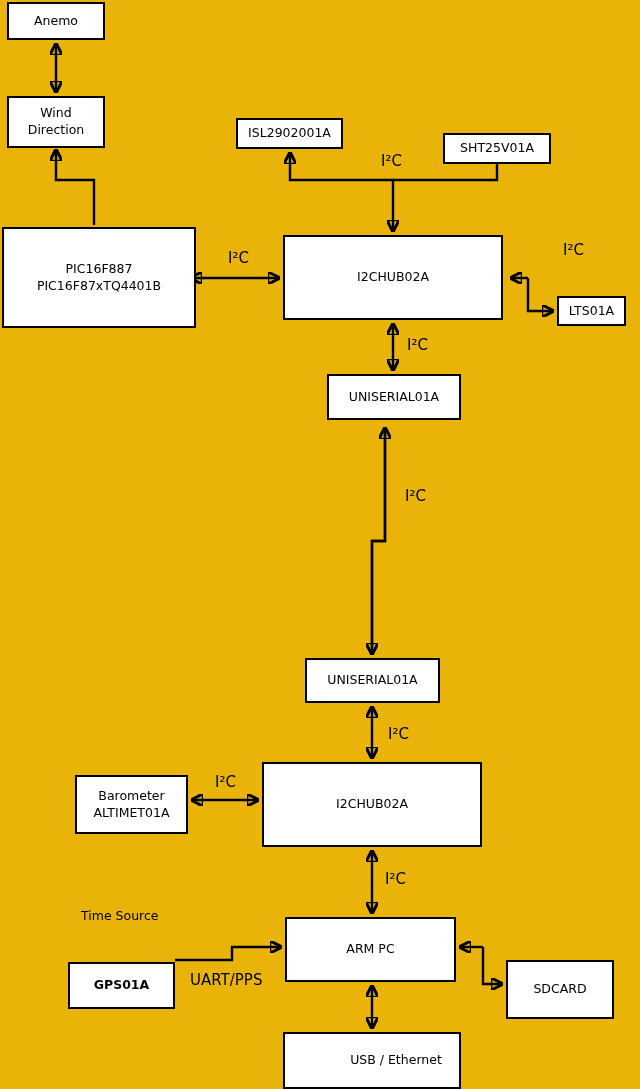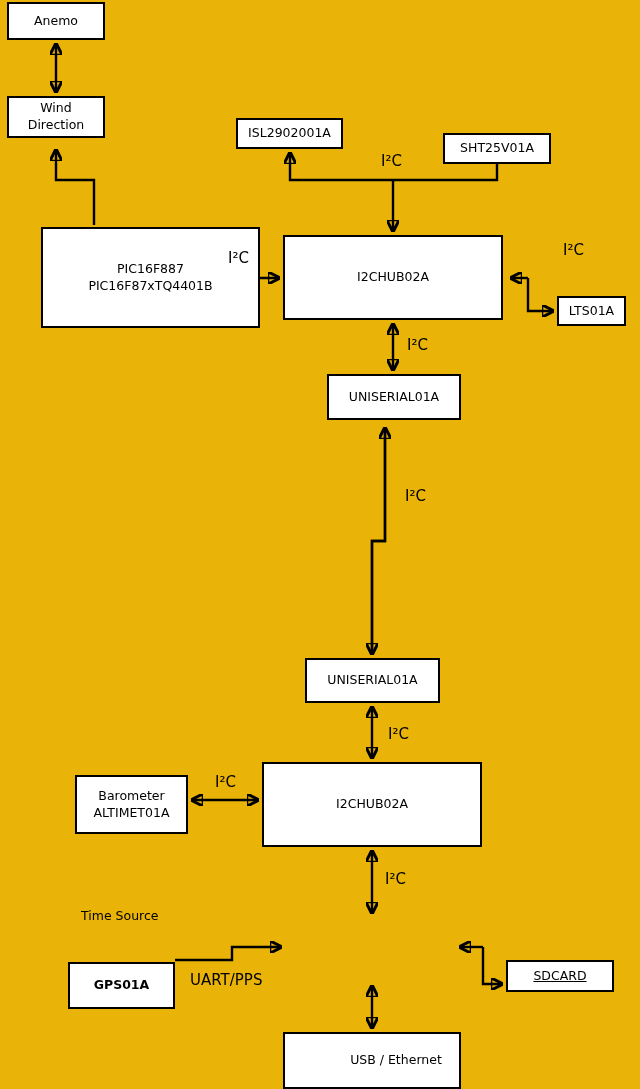--- a/index.html
+++ b/index.html
@@ -108,26 +108,26 @@
     <path d="M 483 947 L 460 947" marker-end="url(#arrow)"></path>
     <path d="M 483 947 L 483 984 L 502 984" marker-end="url(#arrow)"></path>
 
     <line x1="372" y1="986" x2="372" y2="1028" marker-start="url(#arrow)" marker-end="url(#arrow)"></line>
   </svg>
 
   <div class="node" style="left:7px; top:2px; width:98px; height:38px;">
     <span class="node-label">Anemo</span>
   </div>
 
-  <div class="node" style="left:7px; top:96px; width:98px; height:42px;">
+  <div class="node" style="left:7px; top:96px; width:98px; height:52px;">
     <span class="node-label">Wind
 Direction</span>
   </div>
 
-  <div class="node" style="left:2px; top:227px; width:219px; height:101px;margin-left:39px;">
+  <div class="node" style="left:2px; top:227px; width:194px; height:101px;">
     <span class="node-label">PIC16F887
 PIC16F87xTQ4401B</span>
   </div>
 
   <div class="node" style="left:236px; top:118px; width:107px; height:31px;">
     <span class="node-label">ISL2902001A</span>
   </div>
 
   <div class="node" style="left:443px; top:133px; width:108px; height:31px;">
     <span class="node-label">SHT25V01A</span>
@@ -155,22 +155,25 @@
   </div>
 
   <div class="node" style="left:262px; top:762px; width:220px; height:85px;">
     <span class="node-label">I2CHUB02A</span>
   </div>
 
   <div class="node" style="left:68px; top:962px; width:107px; height:47px;font-weight:bold;">
     <span class="node-label">GPS01A</span>
   </div>
 
+  <div class="node" style="left:285px; top:917px; width:171px; height:65px;">
+    <span class="node-label">ARM PC</span>
+  </div>
 
-  <div class="node" style="left:506px; top:960px; width:108px; height:32px;text-decoration:underline;">
+  <div class="node" style="left:506px; top:960px; width:108px; height:59px;">
     <span class="node-label">SDCARD</span>
   </div>
 
   <div class="node" style="left:283px; top:1032px; width:178px; height:57px;padding-left:48px;">
     <span class="node-label">USB / Ethernet</span>
   </div>
 
   <span class="edge-label" style="left:381px; top:154px;">I²C</span>
   <span class="edge-label" style="left:228px; top:251px;">I²C</span>
   <span class="edge-label" style="left:563px; top:243px;">I²C</span>

